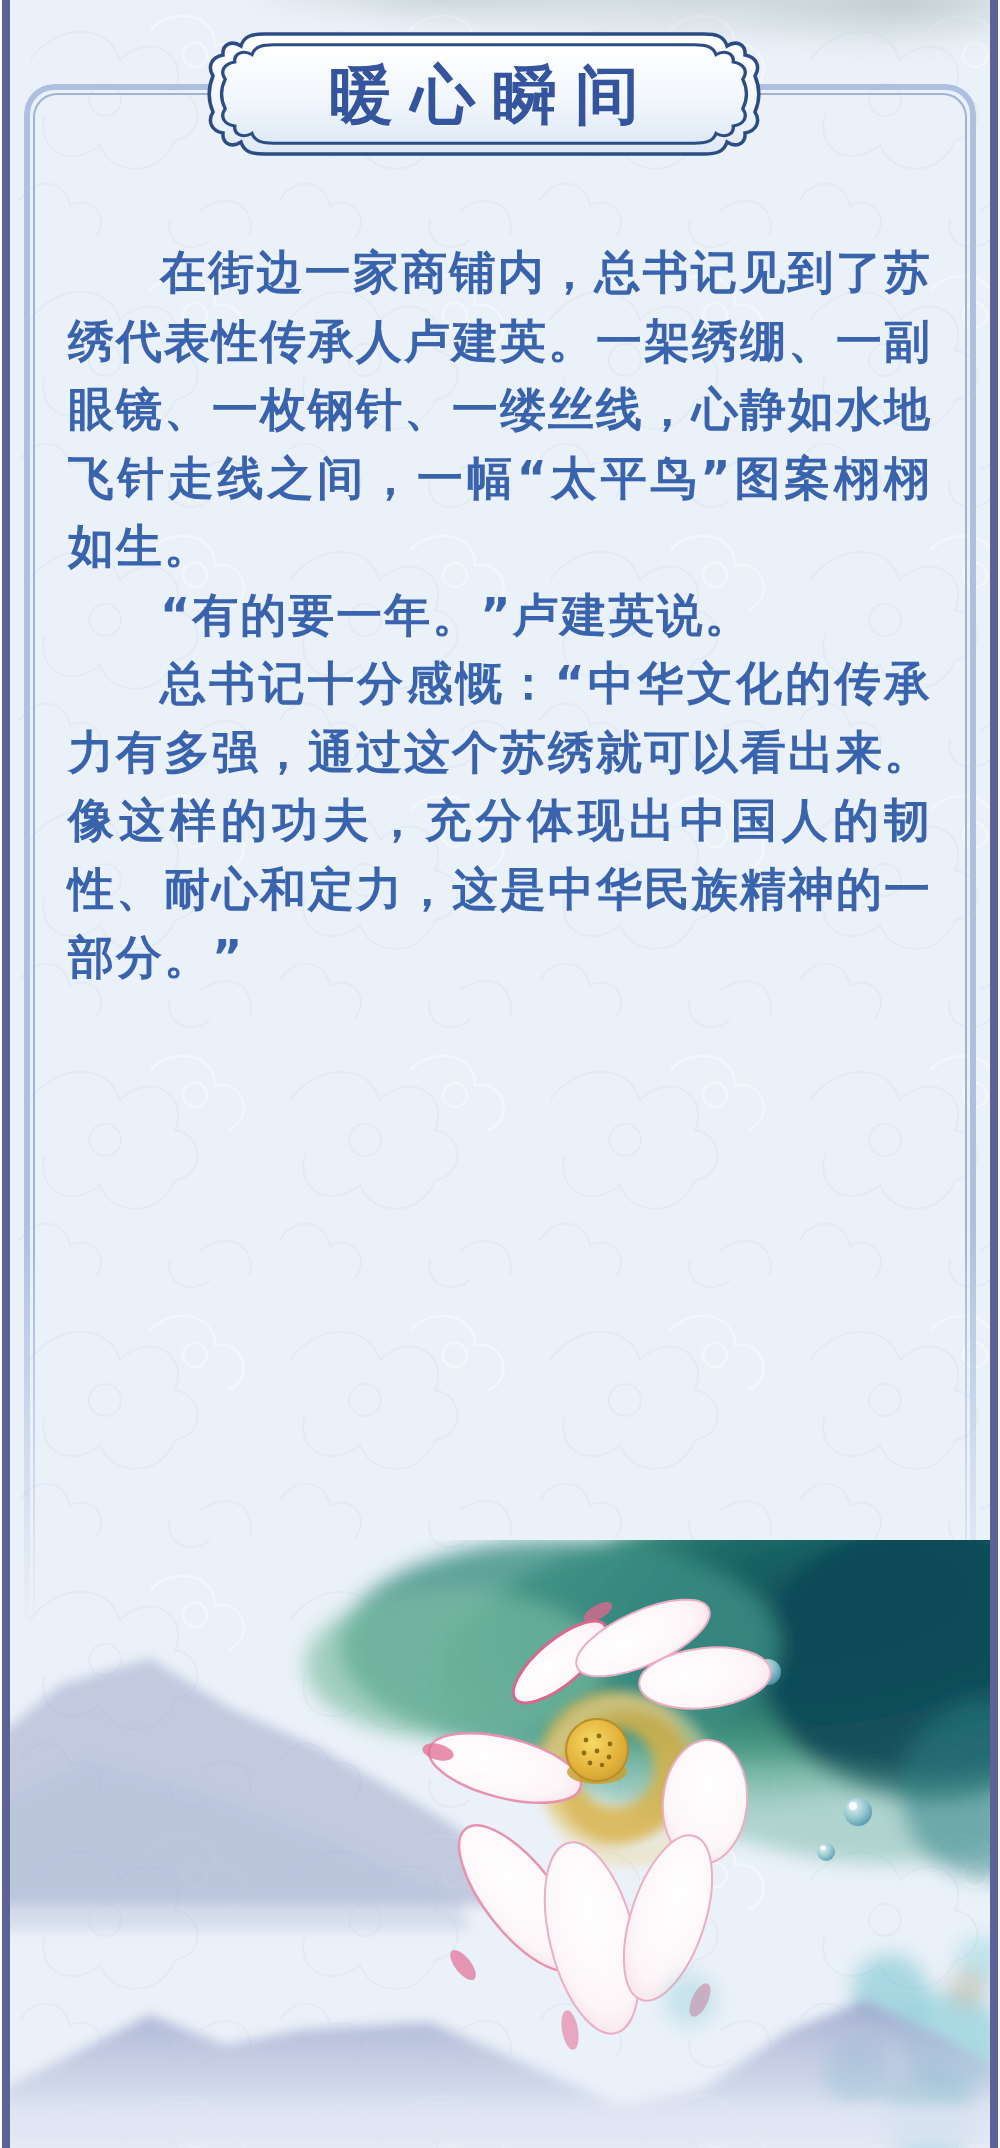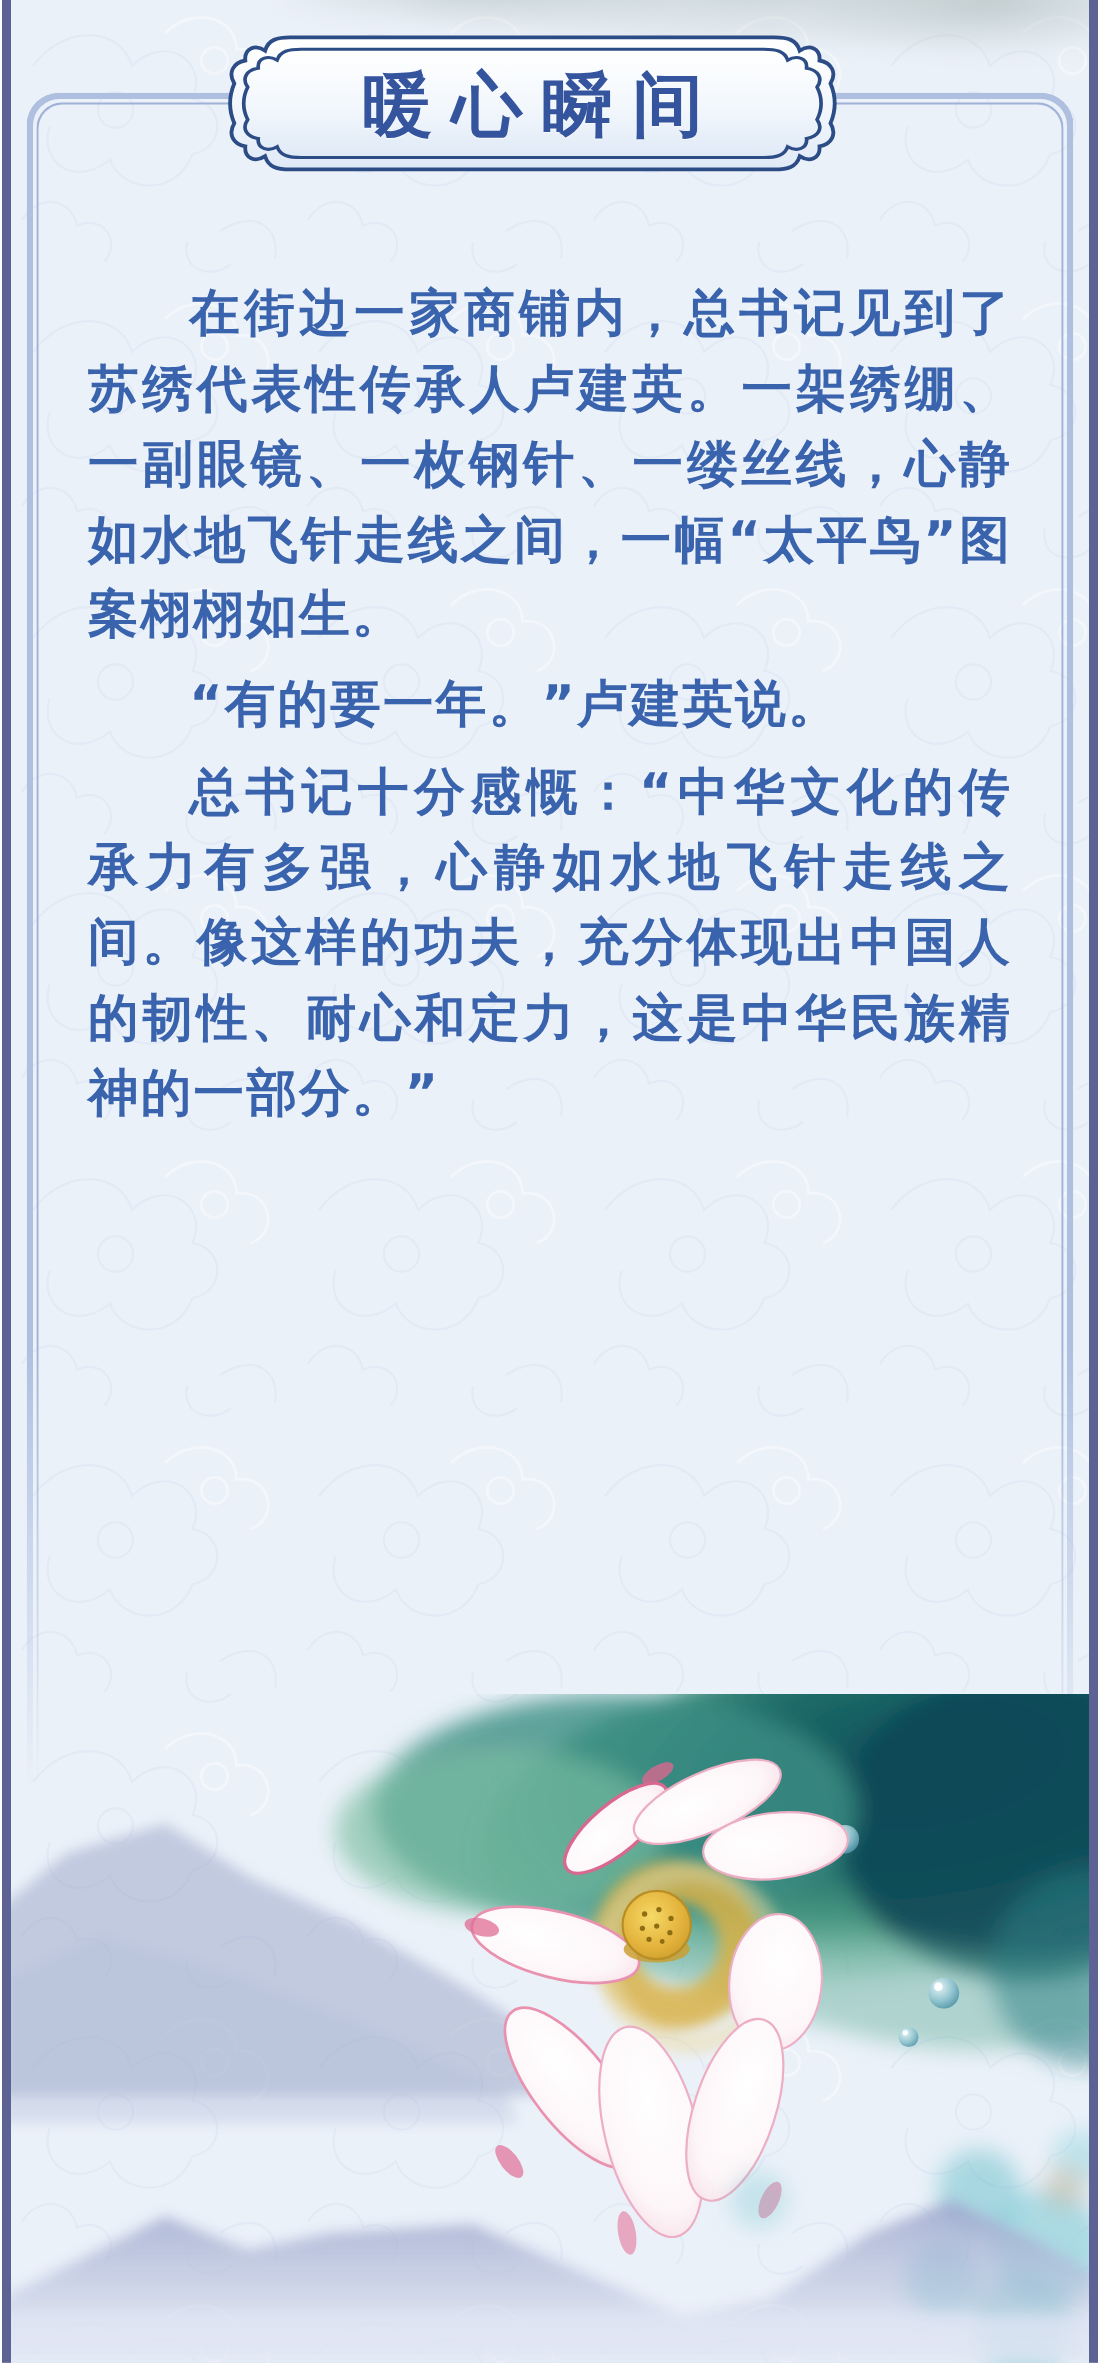--- a/index.html
+++ b/index.html
@@ -34,21 +34,21 @@
     font-size:64px;font-weight:700;color:#35549e;
     letter-spacing:18px;padding-left:18px;box-sizing:border-box;
     text-shadow:0 1px 0 rgba(255,255,255,.6);
   }
   
   .article{
     position:absolute;left:68px;top:238px;width:864px;z-index:3;
     font-size:46px;line-height:68.5px;font-weight:700;color:#3a63ad;
     text-align:justify;letter-spacing:2px;
   }
-  .article p{margin:12px;text-indent:2em;word-break:break-all;}
+  .article p{margin:0;text-indent:2em;word-break:break-all;}
   
   .edge{position:absolute;top:0;bottom:0;width:10px;z-index:6;}
   .edge.left{left:0;background:linear-gradient(to right,#ffffff 0 2px,#5d6295 2px 10px);}
   .edge.right{right:0;background:linear-gradient(to left,#fdfdff 0 2px,#5d6295 2px 10px);}
 </style>
 </head>
 <body>
 
 <svg id="bg-svg" class="layer" viewBox="0 0 1000 2148" xmlns="http://www.w3.org/2000/svg">
   <defs>
@@ -231,17 +231,17 @@
         C90,10 98,8 110,8 Z" fill="url(#plaqueFill)" stroke="#2c4c86" stroke-width="3.5"></path>
       <use href="#cartouche" fill="none" stroke="#2c4c86" stroke-width="1.8" transform="translate(330,68) scale(0.955,0.82) translate(-330,-68)"></use>
     </g>
   </svg>
   <div class="plaque-title">暖心瞬间</div>
 </div>
 
 <div class="article">
   <p>在街边一家商铺内，总书记见到了苏绣代表性传承人卢建英。一架绣绷、一副眼镜、一枚钢针、一缕丝线，心静如水地飞针走线之间，一幅“太平鸟”图案栩栩如生。</p>
   <p>“有的要一年。”卢建英说。</p>
-  <p>总书记十分感慨：“中华文化的传承力有多强，心静如水地飞针走线之间。像这样的功夫，充分体现出中国人的韧性、耐心和定力，这是中华民族精神的一部分。”</p>
+  <p>总书记十分感慨：“中华文化的传承力有多强，通过这个苏绣就可以看出来。像这样的功夫，充分体现出中国人的韧性、耐心和定力，这是中华民族精神的一部分。”</p>
 </div>
 
 <div class="edge left"></div>
 <div class="edge right"></div>
 
 </body></html>

